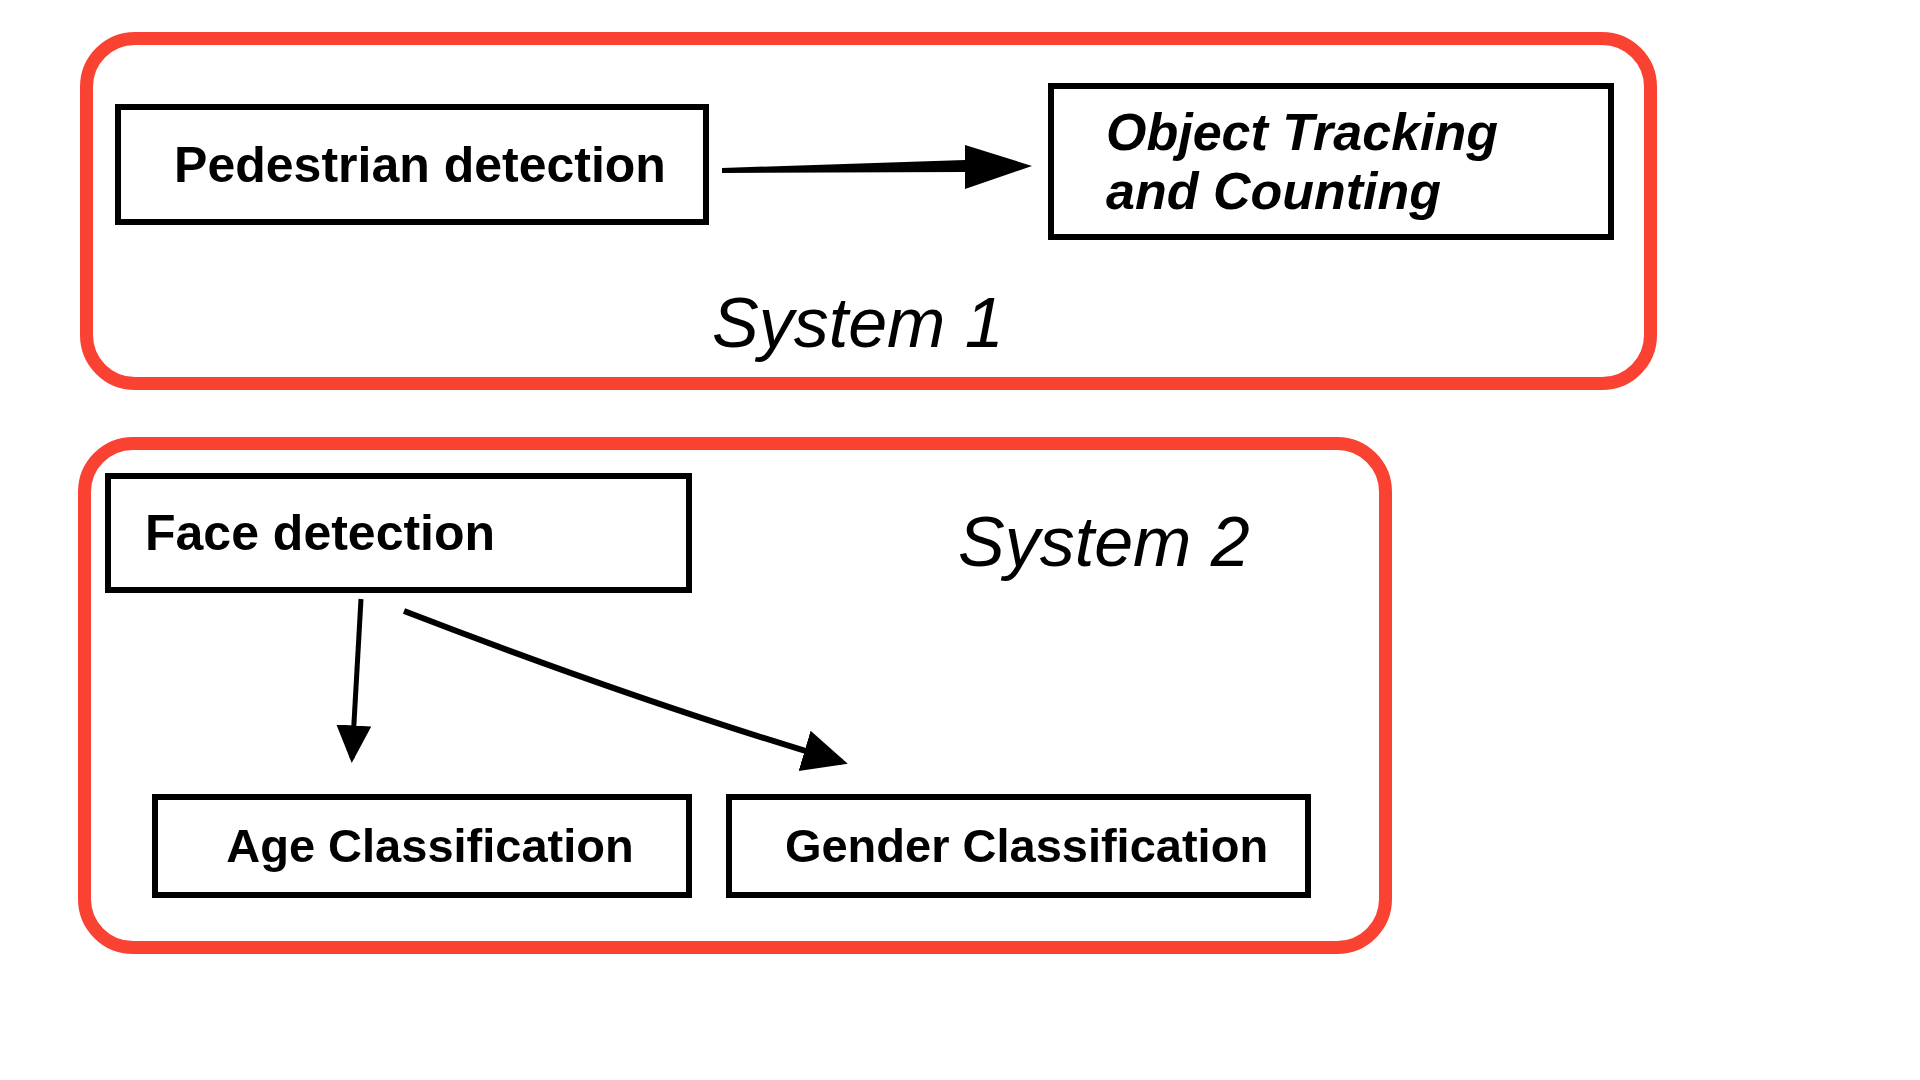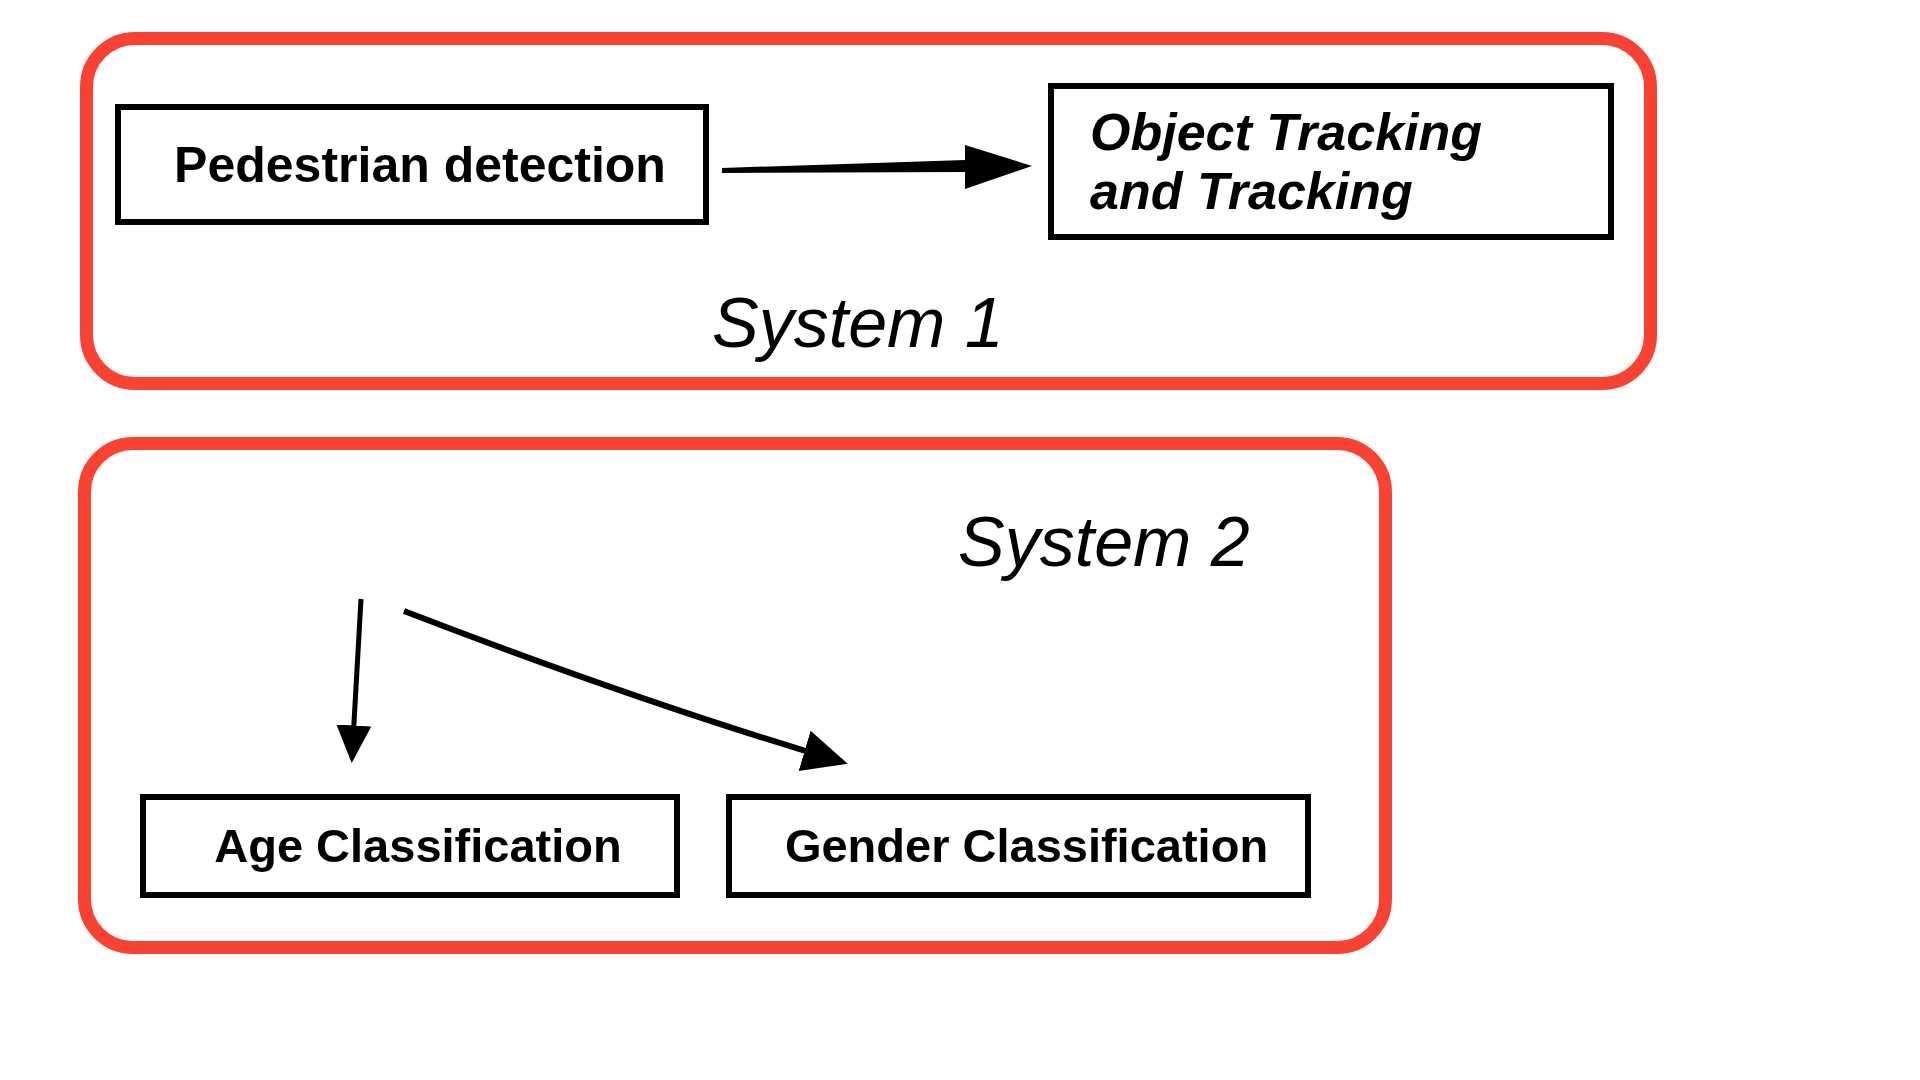--- a/index.html
+++ b/index.html
@@ -31,23 +31,23 @@
     border:6px solid var(--node-border);
     background:var(--page-bg);
     display:flex;
     align-items:center;
     font-weight:bold;
     line-height:1.12;
     white-space:nowrap;
   }
   .node.centered{justify-content:center;padding-left:16px;}
   .node-pedestrian{left:115px;top:104px;width:594px;height:121px;font-size:50px;}
-  .node-tracking{left:1048px;top:83px;width:566px;height:157px;font-size:52px;font-style:italic;padding-left:36px;white-space:normal;}
+  .node-tracking{left:1048px;top:83px;width:566px;height:157px;font-size:52px;font-style:italic;padding-left:52px;white-space:normal;}
   .node-face{left:105px;top:473px;width:587px;height:120px;font-size:50px;padding-left:34px;}
-  .node-age{left:140px;top:794px;width:540px;height:104px;font-size:47px;}
+  .node-age{left:152px;top:794px;width:540px;height:104px;font-size:47px;}
   .node-gender{left:726px;top:794px;width:585px;height:104px;font-size:47px;}
   .sys-label{
     position:absolute;
     font-weight:normal;
     font-style:italic;
     font-size:70px;
     line-height:1;
     white-space:nowrap;
   }
   .label-1{left:712px;top:288px;}
@@ -66,28 +66,31 @@
 
   <div class="sys-frame frame-1"></div>
 
   <div class="node centered node-pedestrian">
     <span>Pedestrian detection</span>
   </div>
 
   <div class="node node-tracking">
     <span>
       <span>Object Tracking</span><br>
-      <span>and Tracking</span>
+      <span>and Counting</span>
     </span>
   </div>
 
   <div class="sys-label label-1">System 1</div>
 
   <div class="sys-frame frame-2"></div>
 
+  <div class="node node-face">
+    <span>Face detection</span>
+  </div>
 
   <div class="sys-label label-2">System 2</div>
 
   <div class="node centered node-age">
     <span>Age Classification</span>
   </div>
 
   <div class="node centered node-gender">
     <span>Gender Classification</span>
   </div>

